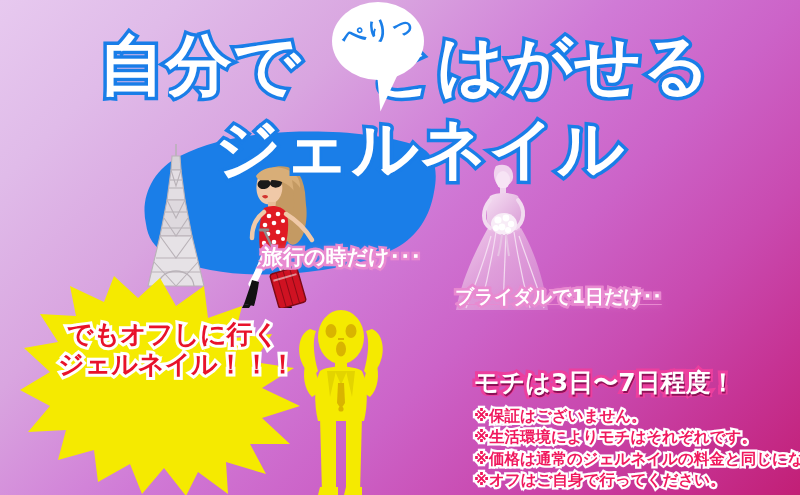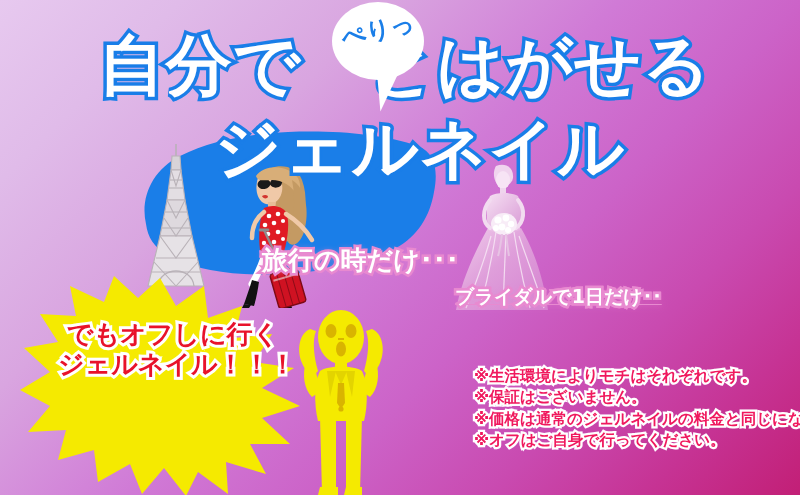--- a/index.html
+++ b/index.html
@@ -92,21 +92,21 @@
     font-size: 24px;
     font-weight: 700;
     color: #1a7ee8;
     transform: rotate(-12deg);
     z-index: 2;
   }
 
   
   .pink-caption {
     position: absolute;
-    font-size: 26px;
+    font-size: 21px;
     font-weight: 700;
     color: #ffffff;
     z-index: 6;
     -webkit-text-stroke: 5px #e88ad0;
     paint-order: stroke fill;
     text-shadow: 0 0 6px #e88ad0;
     white-space: nowrap;
   }
   #caption-travel { left: 262px; top: 243px; }
   #caption-bridal { left: 455px; top: 284px; font-size: 19px; text-decoration: underline; }
@@ -369,21 +369,22 @@
 
   <div class="pink-caption" id="caption-travel">旅行の時だけ･･･</div>
   <div class="pink-caption" id="caption-bridal">ブライダルで1日だけ･･</div>
 
   <div id="burst-text">
     <span class="burst-line">でもオフしに行く</span>
     <span class="burst-line">ジェルネイル！！！</span>
   </div>
 
   <div id="info-block">
+    <div id="info-headline">モチは3日〜7日程度！</div>
     <div id="info-notes">
+        <span class="note-line">※保証はございません。</span>
         <span class="note-line">※生活環境によりモチはそれぞれです。</span>
-        <span class="note-line">※保証はございません。</span>
         <span class="note-line">※価格は通常のジェルネイルの料金と同じになります。</span>
         <span class="note-line">※オフはご自身で行ってください。</span>
       </div>
   </div>
 
 </div>
 
 </body></html>

